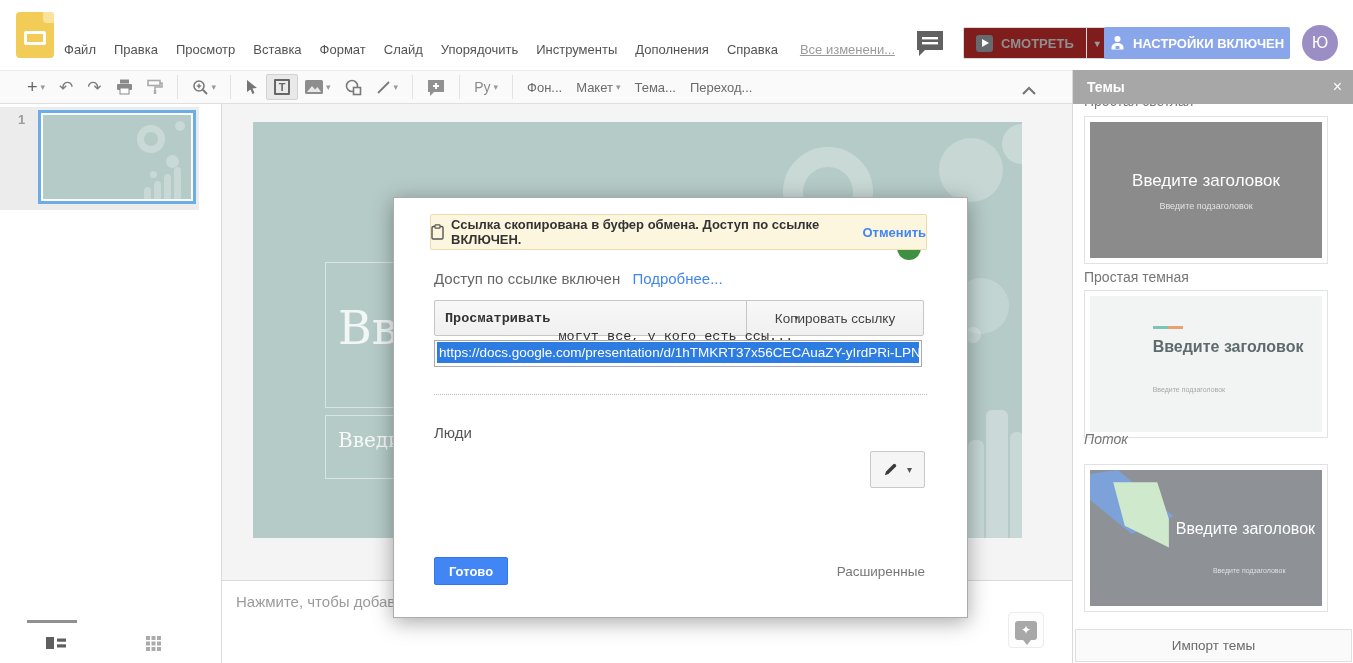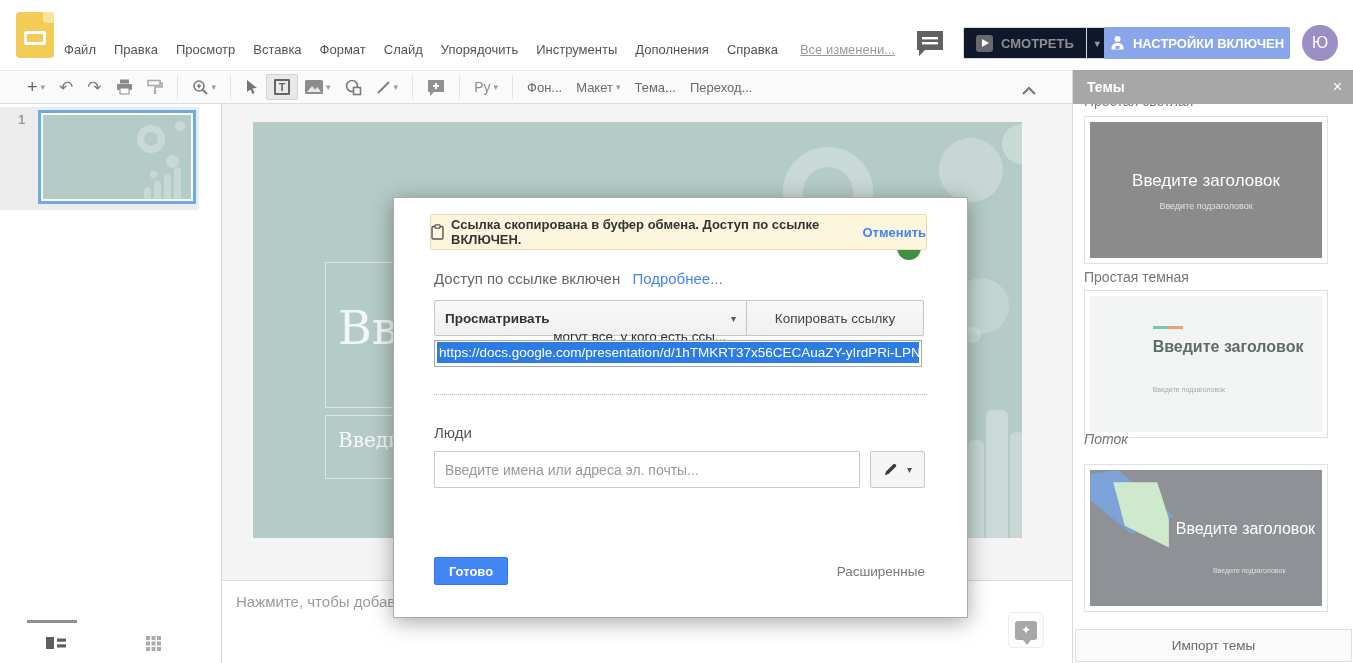--- a/index.html
+++ b/index.html
@@ -18,21 +18,21 @@
   #logo .fold{position:absolute;right:0;top:0;width:11px;height:11px;background:#f8e39a;border-radius:0 4px 0 4px;}
   #logo .slide-rect{position:absolute;left:8px;top:19px;width:22px;height:14px;border:3px solid #fff;border-radius:2px;}
   #title-row{position:absolute;left:64px;top:13px;display:flex;align-items:center;gap:10px;}
   #doc-title{font-size:18px;font-style:italic;color:#7b7b7b;}
   .star{font-size:19px;color:#b9b9b9;line-height:1;}
   #menu-row{position:absolute;left:64px;top:42px;display:flex;gap:18px;font-size:13px;color:#535353;}
   #menu-row span{cursor:default;}
   #changes-link{color:#9a9a9a;text-decoration:underline;margin-left:4px;}
   #comment-btn{position:absolute;left:915px;top:30px;width:34px;height:28px;}
   #present-btn{position:absolute;left:963px;top:27px;height:32px;display:flex;align-items:center;
-    background:#0f172a;border:1px solid #d8d8d8;border-radius:2px;color:#8f8f8f;font-size:13px;font-weight:bold;}
+    background:#7f1d1d;border:1px solid #d8d8d8;border-radius:2px;color:#8f8f8f;font-size:13px;font-weight:bold;}
   #present-btn .main{display:flex;align-items:center;gap:8px;padding:0 12px;}
   #present-btn .caret-seg{border-left:1px solid #d8d8d8;padding:0 8px;color:#9a9a9a;font-size:10px;align-self:stretch;display:flex;align-items:center;}
   .play-ic{width:17px;height:17px;background:#66696d;border-radius:3px;position:relative;}
   .play-ic::after{content:"";position:absolute;left:6px;top:4.5px;border-left:7px solid #fff;border-top:4px solid transparent;border-bottom:4px solid transparent;}
   #share-btn{position:absolute;left:1104px;top:27px;width:186px;height:32px;background:var(--share-button);
     border-radius:2px;color:#fff;font-size:13px;font-weight:bold;display:flex;align-items:center;justify-content:center;gap:8px;}
   #avatar{position:absolute;left:1302px;top:25px;width:36px;height:36px;border-radius:50%;background:var(--avatar-purple);
     color:#fff;font-size:16px;display:flex;align-items:center;justify-content:center;}
 
   
@@ -102,21 +102,21 @@
   #dialog{position:absolute;left:393px;top:197px;width:575px;height:421px;background:#fff;border:1px solid #ababab;
     box-shadow:0 4px 20px rgba(0,0,0,.35);z-index:50;}
   #green-dot{position:absolute;left:503px;top:38px;width:24px;height:24px;border-radius:50%;background:var(--link-green);z-index:1;}
   #banner{position:absolute;left:36px;top:16px;width:497px;height:36px;background:var(--banner-bg);border:1px solid var(--banner-border);
     border-radius:2px;display:flex;align-items:center;justify-content:center;gap:7px;font-size:13px;font-weight:bold;color:#333;z-index:2;}
   #banner a{color:var(--accent);font-weight:bold;text-decoration:none;}
   #access-row{position:absolute;left:40px;top:72px;font-size:15px;color:#666;}
   #access-row .det{color:var(--accent);margin-left:8px;}
   #perm-group{position:absolute;left:40px;top:102px;width:490px;height:36px;border:1px solid #c6c6c6;border-radius:2px;
     background:linear-gradient(#f8f8f8,#f0f0f0);display:flex;font-size:13.5px;color:#333;}
-  #perm-dd{width:312px;border-right:1px solid #c6c6c6;display:flex;align-items:center;padding:0 10px;}
+  #perm-dd{width:312px;border-right:1px solid #c6c6c6;display:flex;align-items:center;padding:0 10px;font-family:Liberation Mono, monospace;}
   #perm-dd b{font-weight:bold;}
   #perm-dd .rest{white-space:pre;margin-top:36px;}
   #perm-dd .tb-caret{margin-left:auto;font-size:10px;color:#555;}
   #copy-btn{flex:1;display:flex;align-items:center;justify-content:center;color:#444;}
   #url-box{position:absolute;left:40px;top:142px;width:488px;height:27px;border:1px solid #a9a9a9;background:#fff;padding:1px 2px;}
   #url-box span{display:block;background:var(--selection-blue);color:#fff;font-size:13.5px;line-height:21px;height:21px;white-space:nowrap;overflow:hidden;padding:0 2px;}
   #dotted-sep{position:absolute;left:40px;top:196px;width:493px;border-top:1px dotted #b7b7b7;}
   #people-label{position:absolute;left:40px;top:226px;font-size:15px;color:#555;}
   #people-input{position:absolute;left:40px;top:253px;width:426px;height:37px;border:1px solid #c9c9c9;border-radius:1px;
     font-size:14px;color:#333;padding:0 10px;font-family:"Liberation Sans",sans-serif;}
@@ -400,21 +400,20 @@
         <span class="rest"> могут все, у кого есть ссы...</span>
       <span class="tb-caret">▾</span>
     </div>
     <div id="copy-btn">Копировать ссылку</div>
   </div>
   <div id="url-box">
     <span>https://docs.google.com/presentation/d/1hTMKRT37x56CECAuaZY-yIrdPRi-LPNy56</span>
   </div>
   <div id="dotted-sep"></div>
   <div id="people-label">Люди</div>
-  <input id="people-input" type="text" placeholder="Введите имена или адреса эл. почты..." style="">
   <div id="pencil-btn">
     <svg width="15" height="15" viewBox="0 0 16 16">
       <path d="M2,14 L3.2,10.2 L11,2.4 a1.6,1.6 0 0 1 2.3,0 l0.4,0.4 a1.6,1.6 0 0 1 0,2.3 L5.8,12.8 Z" fill="#3c3c3c"></path>
     </svg>
     <span class="tb-caret" style="font-size:10px;color:#555;">▾</span>
   </div>
   <div id="done-btn">Готово</div>
   <div id="advanced-link">Расширенные</div>
 </div>
 

